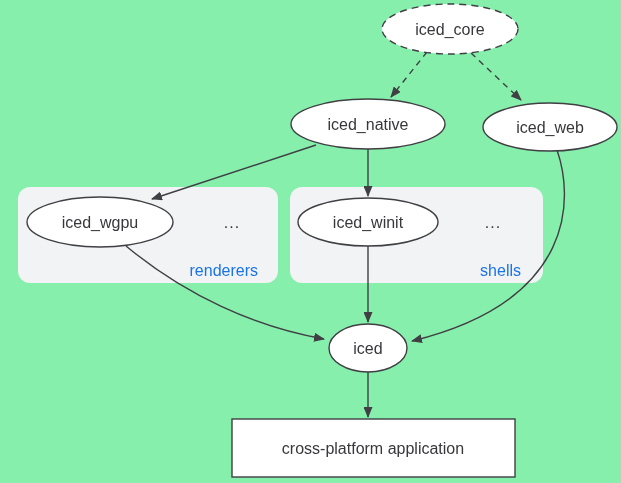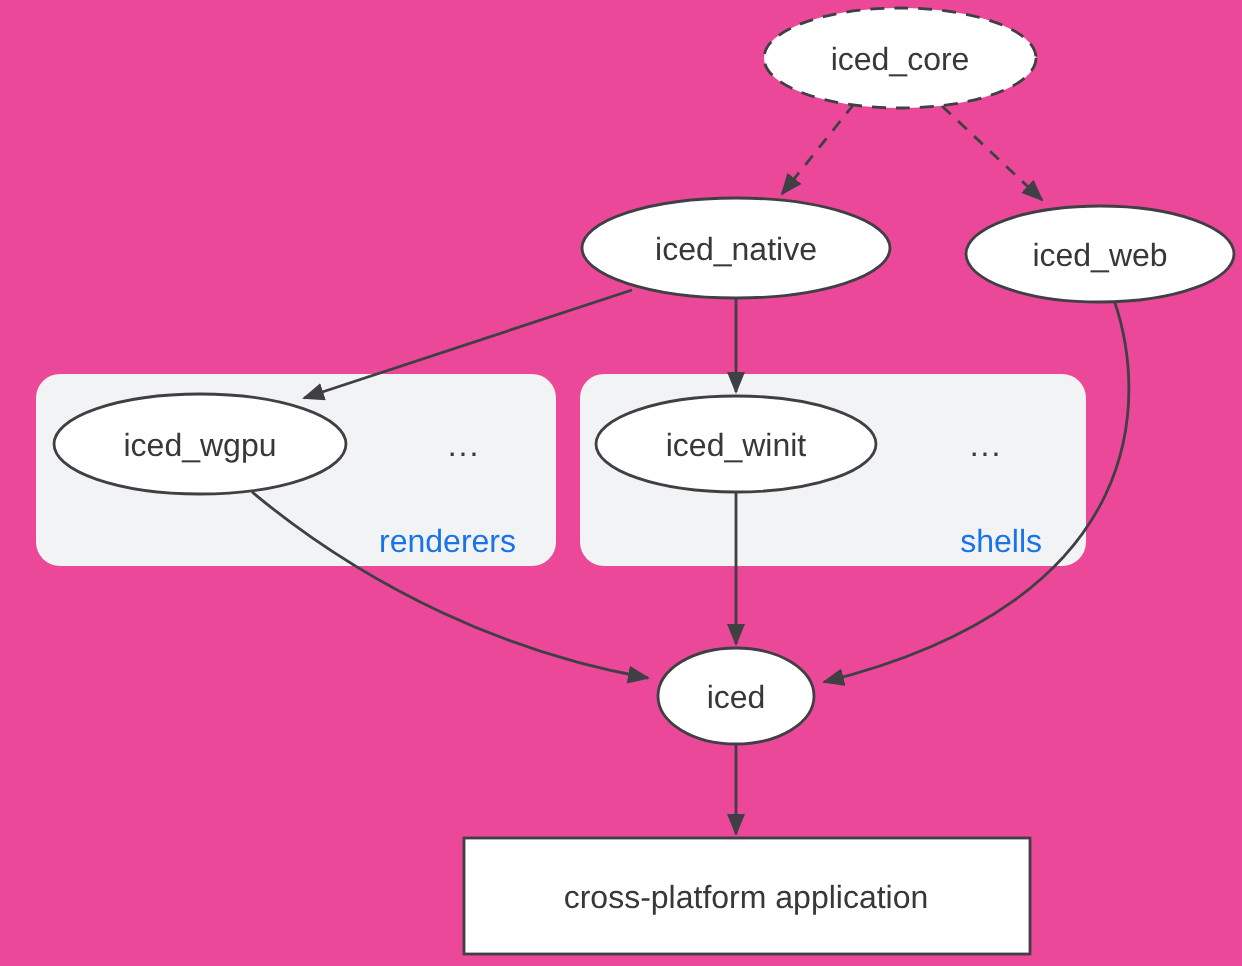--- a/index.html
+++ b/index.html
@@ -5,21 +5,21 @@
   html, body {
     margin: 0;
     padding: 0;
     background: #ffffff;
     font-family: "Liberation Sans", sans-serif;
   }
   .canvas {
     position: relative;
     width: 621px;
     height: 483px;
-    background: #ec4899;
+    background: #86efac;
     overflow: hidden;
   }
   svg text {
     font-family: "Liberation Sans", sans-serif;
     fill: #37373c;
     font-size: 16px;
   }
   svg text.group-label {
     fill: #1a73e8;
     font-size: 16px;

